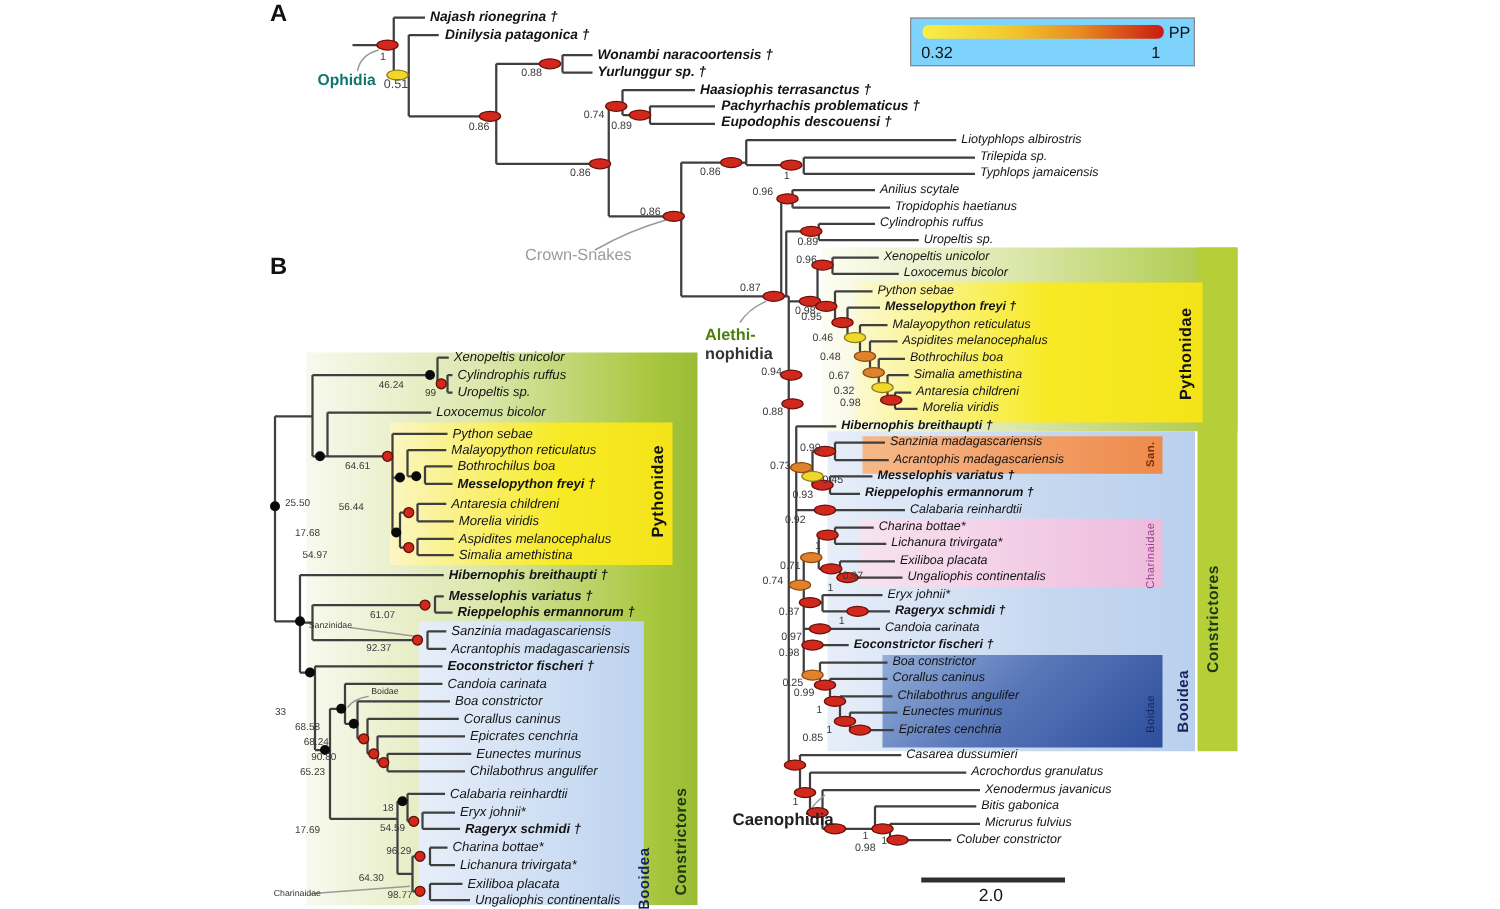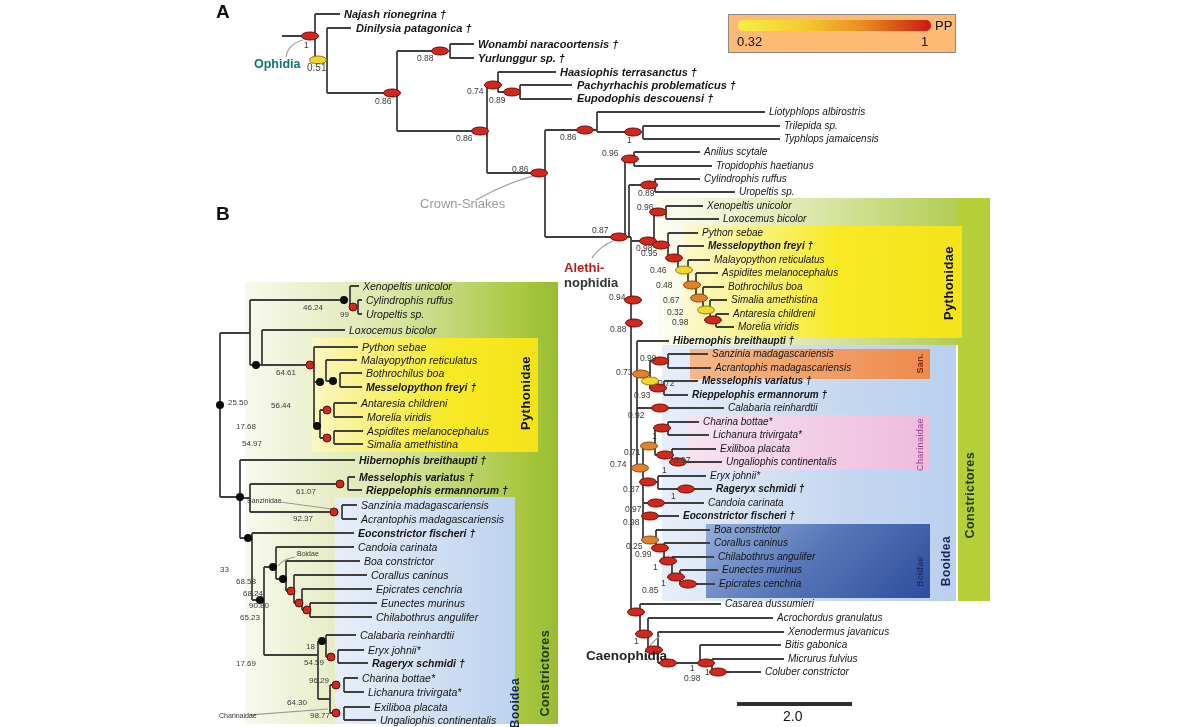--- a/index.html
+++ b/index.html
@@ -137,33 +137,33 @@
           <circle cx="291" cy="591" r="4"></circle>
           <circle cx="299" cy="603" r="4"></circle>
           <circle cx="307" cy="610" r="4"></circle>
           <circle cx="331" cy="657" r="4"></circle>
           <circle cx="336" cy="685" r="4"></circle>
           <circle cx="336" cy="713" r="4"></circle>
       </g>
     </g>
   </svg>
 
-  <div style="position:absolute;left:728px;top:14px;width:226px;height:37px;background:#fdba74;border:1.5px solid #8a8a8a;">
+  <div style="position:absolute;left:728px;top:14px;width:226px;height:37px;background:#7dd3fc;border:1.5px solid #8a8a8a;">
     <div style="position:absolute;left:9px;top:5px;width:193px;height:11px;border-radius:5px;background:linear-gradient(90deg,#f8ef45 0%,#f4c92d 35%,#e88c21 65%,#cb1a10 100%);"></div>
     <div style="position:absolute;left:206px;top:3px;font:13px 'Liberation Sans',sans-serif;color:#111;">PP</div>
     <div style="position:absolute;left:8px;top:19px;font:13px 'Liberation Sans',sans-serif;color:#111;">0.32</div>
     <div style="position:absolute;left:192px;top:19px;font:13px 'Liberation Sans',sans-serif;color:#111;">1</div>
   </div>
 
 
   <div class="panel" style="left:216px;top:1px;">A</div>
   <div class="panel" style="left:216px;top:203px;">B</div>
   <div class="clade" style="left:254px;top:57px;font:600 12.5px 'Liberation Sans',sans-serif;color:#0f766e;">Ophidia</div>
   <div class="clade" style="left:420px;top:196px;font:500 13px 'Liberation Sans',sans-serif;color:#9b9b9b;">Crown-Snakes</div>
-  <div class="clade" style="left:564px;top:260px;font:600 13px 'Liberation Sans',sans-serif;color:#b91c1c;">Alethi-</div>
+  <div class="clade" style="left:564px;top:260px;font:600 13px 'Liberation Sans',sans-serif;color:#4d7c0f;">Alethi-</div>
   <div class="clade" style="left:564px;top:275px;font:600 13px 'Liberation Sans',sans-serif;color:#333;">nophidia</div>
   <div class="clade" style="left:586px;top:648px;font:600 13.5px 'Liberation Sans',sans-serif;color:#222;">Caenophidia</div>
   <div style="position:absolute;left:737px;top:702px;width:115px;height:4px;background:#2f2f2f;"></div>
   <div style="position:absolute;left:783px;top:708px;font:14px 'Liberation Sans',sans-serif;color:#111;">2.0</div>
 
   <div class="ft" style="left:344px;top:8px;">Najash rionegrina †</div>
   <div class="ft" style="left:356px;top:22px;">Dinilysia patagonica †</div>
   <div class="ft" style="left:478px;top:38px;">Wonambi naracoortensis †</div>
   <div class="ft" style="left:478px;top:52px;">Yurlunggur sp. †</div>
   <div class="ft" style="left:560px;top:66px;">Haasiophis terrasanctus †</div>
@@ -230,21 +230,21 @@
   <div class="sup" style="left:641px;top:249px;">0.95</div>
   <div class="sup" style="left:650px;top:266px;">0.46</div>
   <div class="sup" style="left:656px;top:281px;">0.48</div>
   <div class="sup" style="left:609px;top:293px;">0.94</div>
   <div class="sup" style="left:663px;top:296px;">0.67</div>
   <div class="sup" style="left:667px;top:308px;">0.32</div>
   <div class="sup" style="left:672px;top:318px;">0.98</div>
   <div class="sup" style="left:610px;top:325px;">0.88</div>
   <div class="sup" style="left:640px;top:354px;">0.99</div>
   <div class="sup" style="left:616px;top:368px;">0.73</div>
-  <div class="sup" style="left:658px;top:379px;">0.72</div>
+  <div class="sup" style="left:658px;top:379px;">0.45</div>
   <div class="sup" style="left:634px;top:391px;">0.93</div>
   <div class="sup" style="left:628px;top:411px;">0.92</div>
   <div class="sup" style="left:652px;top:432px;">1</div>
   <div class="sup" style="left:624px;top:448px;">0.71</div>
   <div class="sup" style="left:674px;top:456px;">0.97</div>
   <div class="sup" style="left:662px;top:466px;">1</div>
   <div class="sup" style="left:610px;top:460px;">0.74</div>
   <div class="sup" style="left:623px;top:485px;">0.87</div>
   <div class="sup" style="left:671px;top:492px;">1</div>
   <div class="sup" style="left:625px;top:505px;">0.97</div>

